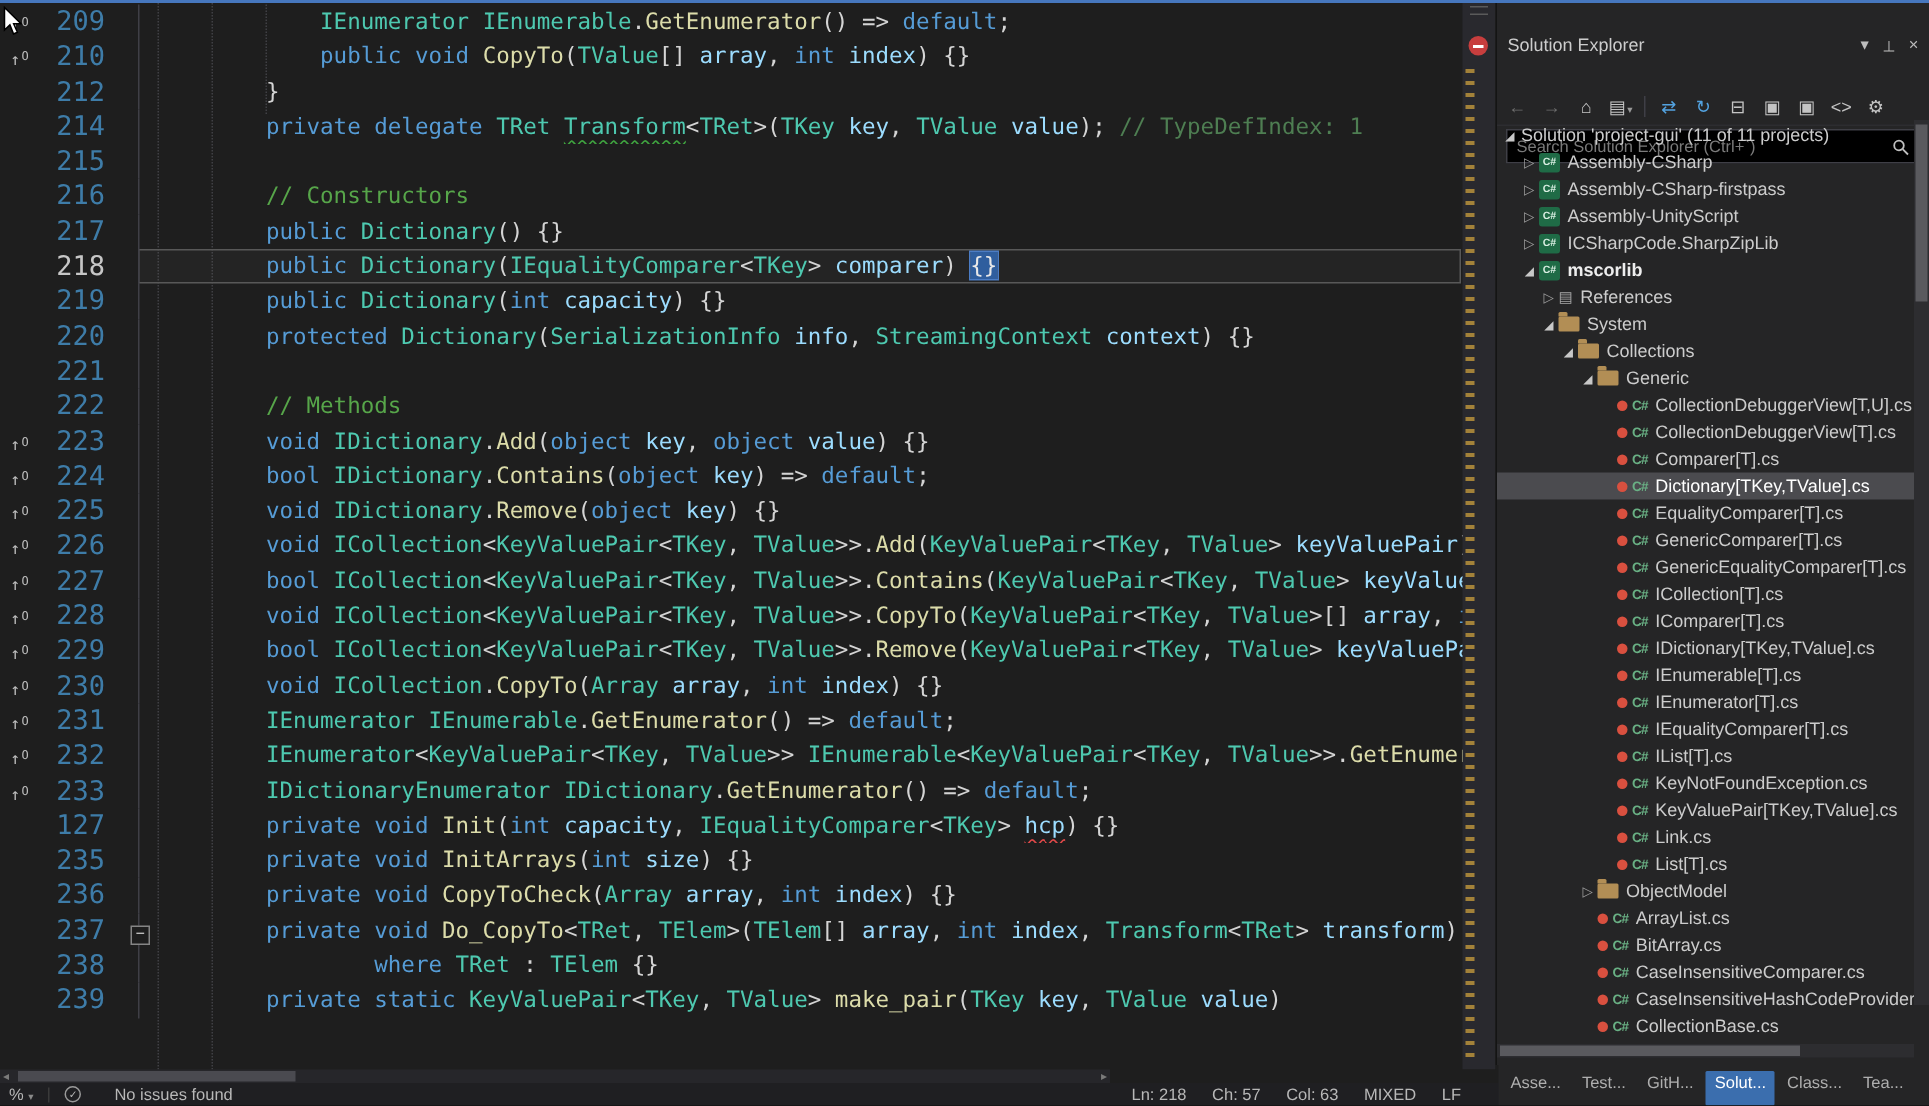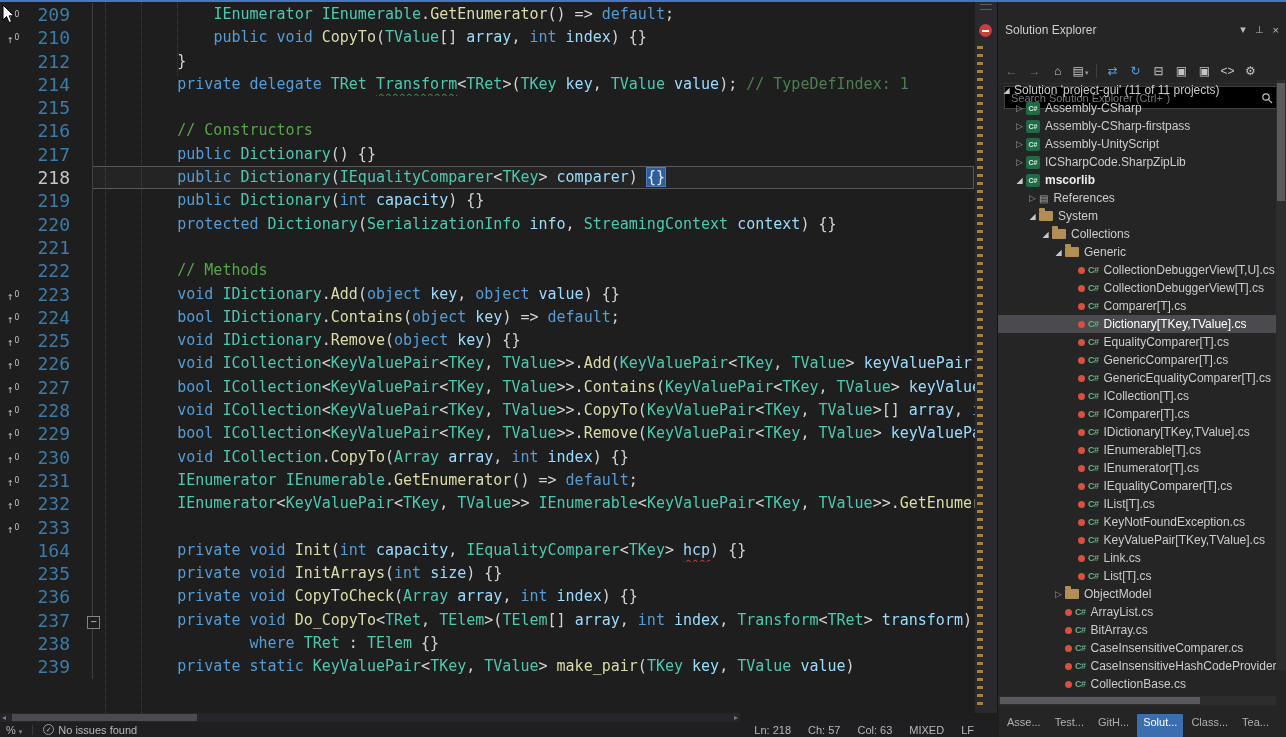--- a/index.html
+++ b/index.html
@@ -71,21 +71,21 @@
   #panel-vscroll{position:absolute;right:0;top:80px;bottom:40px;width:10px;background:#2D2D30;}
   #pv-thumb{position:absolute;left:1px;right:1px;top:3px;height:118px;background:#5A5A5E;}
   #panel-hscroll{position:absolute;left:0;right:10px;bottom:5px;height:9px;background:#2D2D30;}
   #ph-thumb{position:absolute;left:2px;top:1px;height:7px;width:200px;background:#5A5A5E;}
 
   
   #statusbar{position:absolute;left:0;top:722px;width:1286px;height:15px;background:#1F1F22;z-index:10;color:#B8B8B8;font-size:11px;}
   #status-left{position:absolute;left:6px;top:0;height:15px;display:flex;align-items:center;gap:10px;}
   .zcaret{font-size:7px;color:#8A8A8A;margin-left:3px;}
   .sdiv{width:1px;height:10px;background:#3A3A3A;}
-  #issues{display:flex;align-items:center;gap:4px;}
+  #issues{display:flex;align-items:center;gap:22px;}
   .hcirc{display:inline-flex;align-items:center;justify-content:center;width:11px;height:11px;border:1px solid #9A9A9A;border-radius:50%;font-size:7px;color:#B8B8B8;box-sizing:border-box;}
   #status-right{position:absolute;right:312px;top:0;height:15px;display:flex;align-items:center;gap:17px;}
   #bottom-tabs{position:absolute;left:999px;top:710px;width:287px;height:27px;background:#252526;z-index:20;display:flex;gap:2px;padding:4px 2px 0;box-sizing:border-box;font-size:11px;}
   .btab{padding:2px 6px 3px;color:#AFAFAF;white-space:nowrap;}
   .btab.active{background:#3B6EAE;color:#FFFFFF;border-radius:1px;}
 </style>
 </head>
 <body>
 
 <div id="app">
@@ -226,24 +226,25 @@
         <div class="crow">
           <div class="cell-glyph"><span class="ga">↑</span><span class="go">O</span></div>
           <div class="cell-num">232</div>
           <div class="cell-fold"></div>
           <div class="cell-code"><span>        </span><span class="tok-t">IEnumerator</span><span class="tok-w">&lt;</span><span class="tok-t">KeyValuePair</span><span class="tok-w">&lt;</span><span class="tok-t">TKey</span><span class="tok-w">, </span><span class="tok-t">TValue</span><span class="tok-w">&gt;&gt; </span><span class="tok-t">IEnumerable</span><span class="tok-w">&lt;</span><span class="tok-t">KeyValuePair</span><span class="tok-w">&lt;</span><span class="tok-t">TKey</span><span class="tok-w">, </span><span class="tok-t">TValue</span><span class="tok-w">&gt;&gt;.</span><span class="tok-m">GetEnumerator</span></div>
         </div>
         <div class="crow">
           <div class="cell-glyph"><span class="ga">↑</span><span class="go">O</span></div>
           <div class="cell-num">233</div>
           <div class="cell-fold"></div>
-        </div>
-        <div class="crow">
-          <div class="cell-glyph"></div>
-          <div class="cell-num">164</div>
+          <div class="cell-code"><span>        </span><span class="tok-t">IDictionaryEnumerator</span><span class="tok-w"> </span><span class="tok-t">IDictionary</span><span class="tok-w">.</span><span class="tok-m">GetEnumerator</span><span class="tok-w">() =&gt; </span><span class="tok-k">default</span><span class="tok-w">;</span></div>
+        </div>
+        <div class="crow">
+          <div class="cell-glyph"></div>
+          <div class="cell-num">127</div>
           <div class="cell-fold"></div>
           <div class="cell-code"><span>        </span><span class="tok-k">private</span><span class="tok-w"> </span><span class="tok-k">void</span><span class="tok-w"> </span><span class="tok-m">Init</span><span class="tok-w">(</span><span class="tok-k">int</span><span class="tok-w"> </span><span class="tok-p">capacity</span><span class="tok-w">, </span><span class="tok-t">IEqualityComparer</span><span class="tok-w">&lt;</span><span class="tok-t">TKey</span><span class="tok-w">&gt; </span><span class="tok-psq">hcp</span><span class="tok-w">) {}</span></div>
         </div>
         <div class="crow">
           <div class="cell-glyph"></div>
           <div class="cell-num">235</div>
           <div class="cell-fold"></div>
           <div class="cell-code"><span>        </span><span class="tok-k">private</span><span class="tok-w"> </span><span class="tok-k">void</span><span class="tok-w"> </span><span class="tok-m">InitArrays</span><span class="tok-w">(</span><span class="tok-k">int</span><span class="tok-w"> </span><span class="tok-p">size</span><span class="tok-w">) {}</span></div>
         </div>
         <div class="crow">

